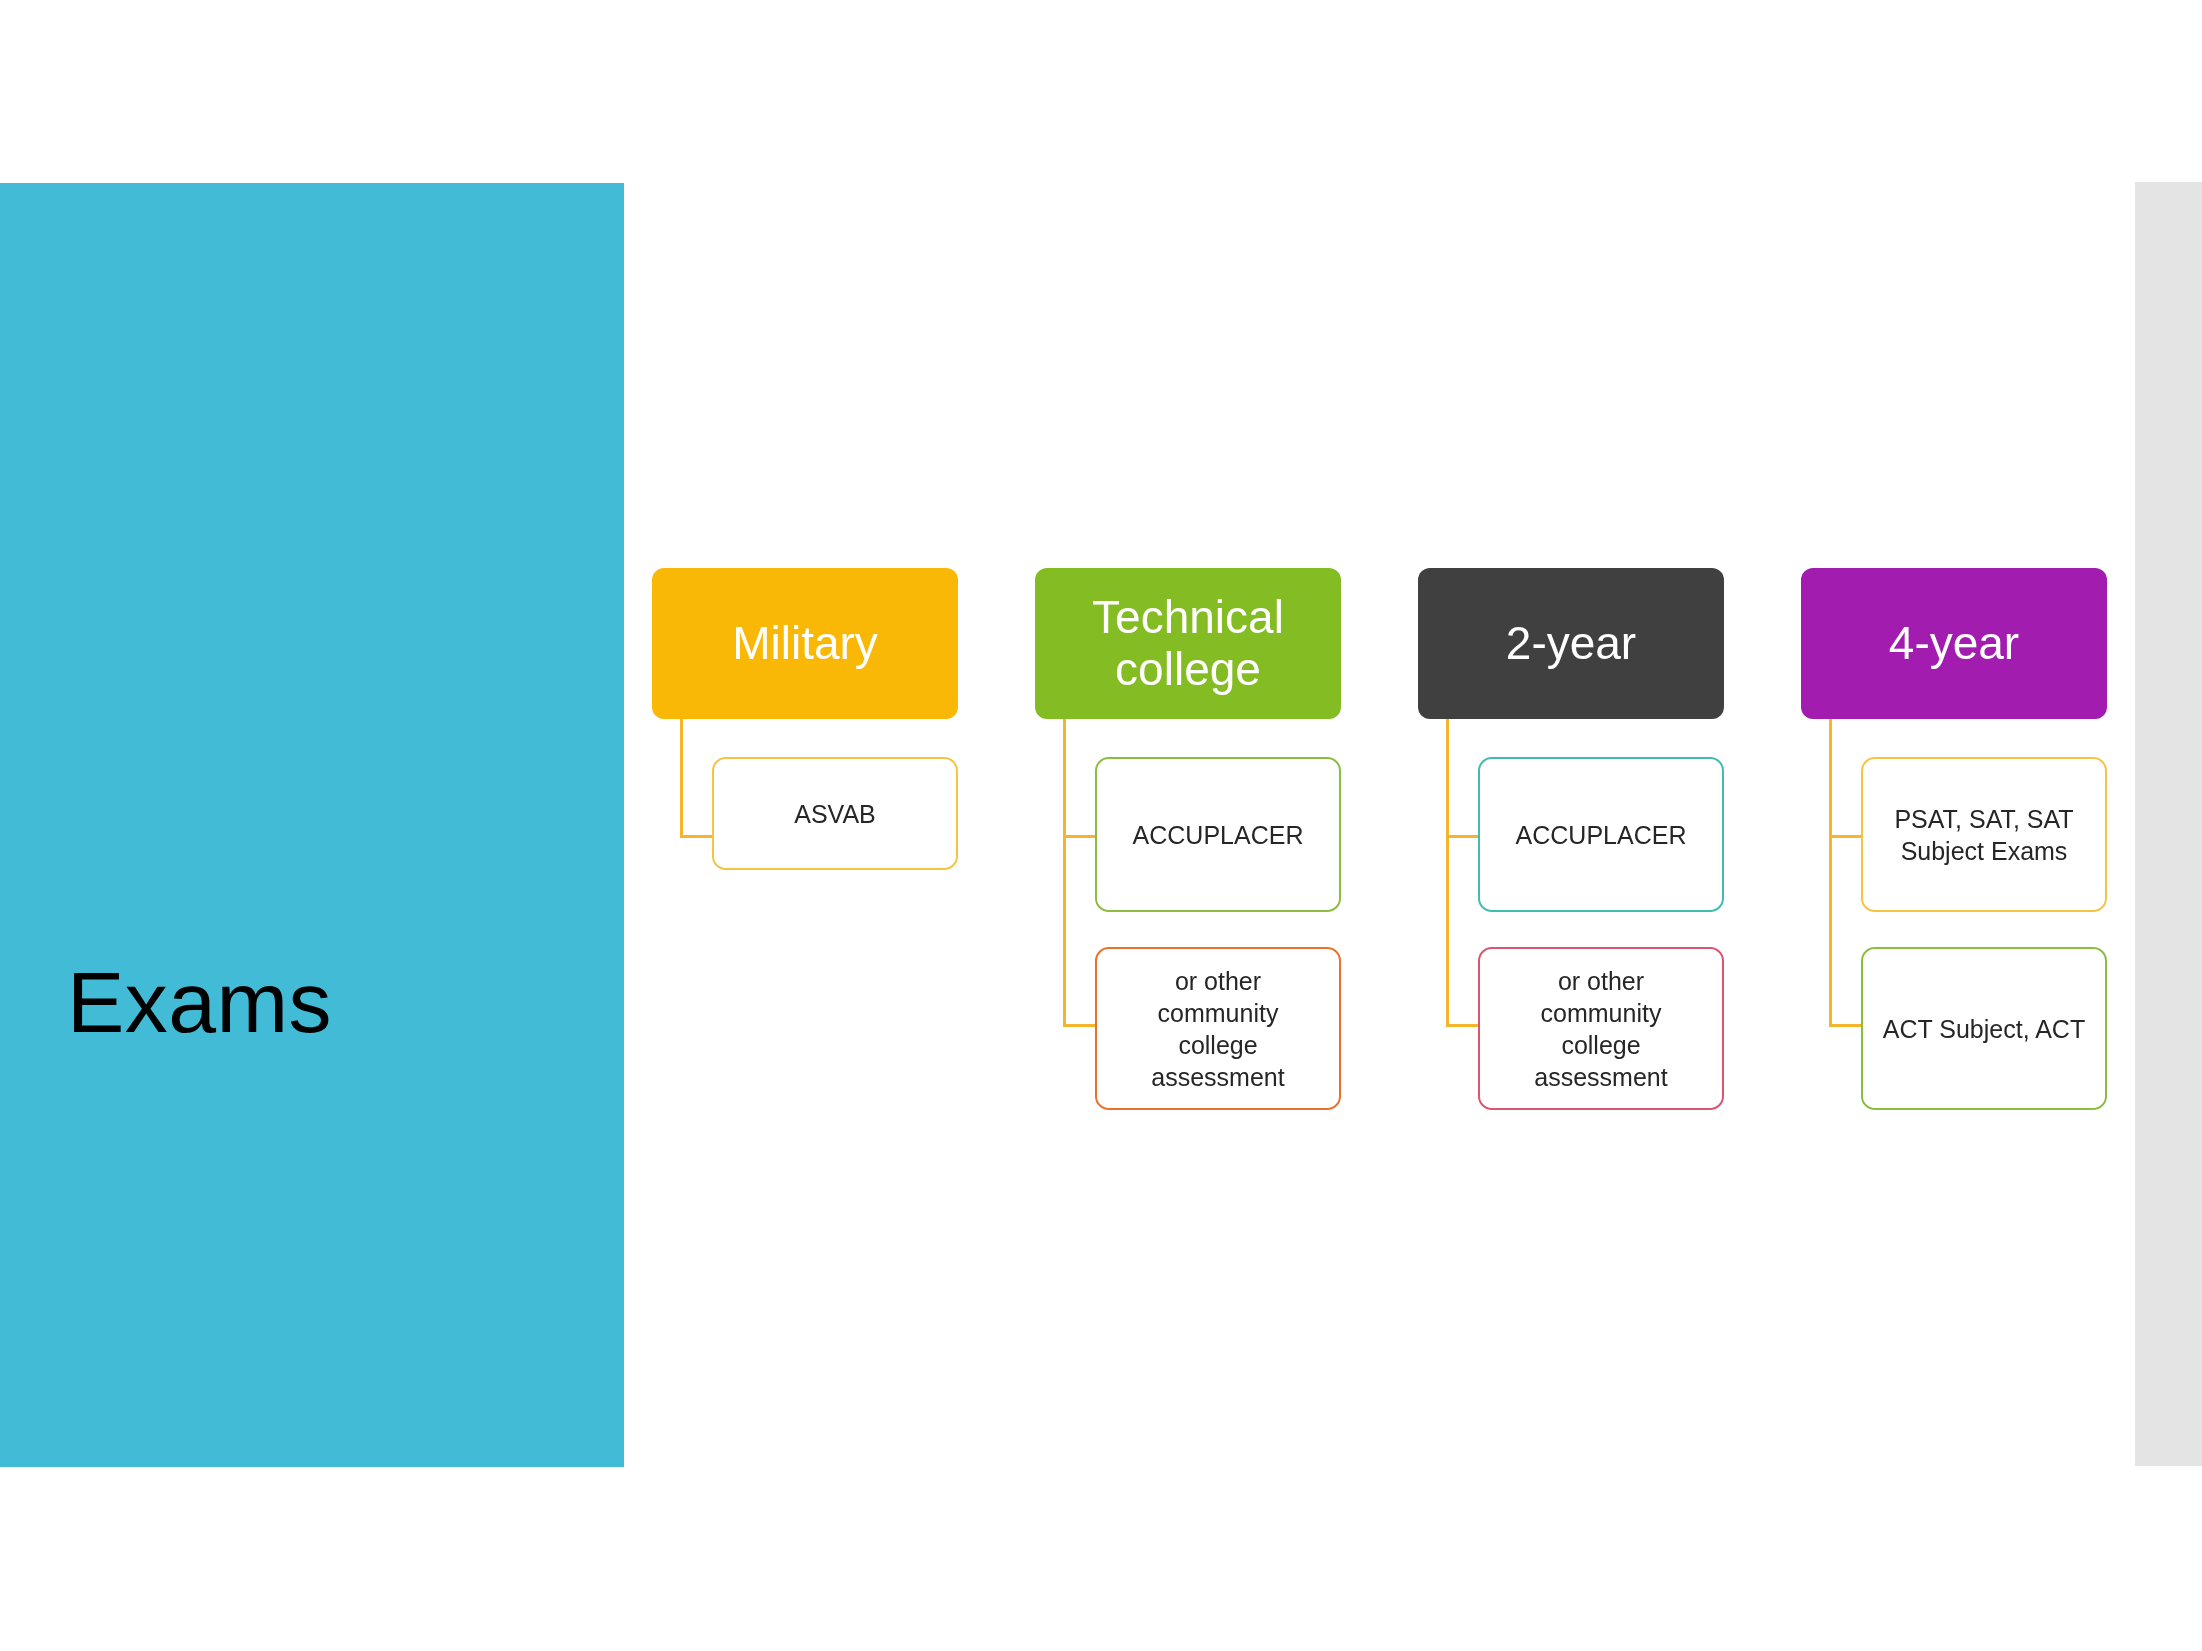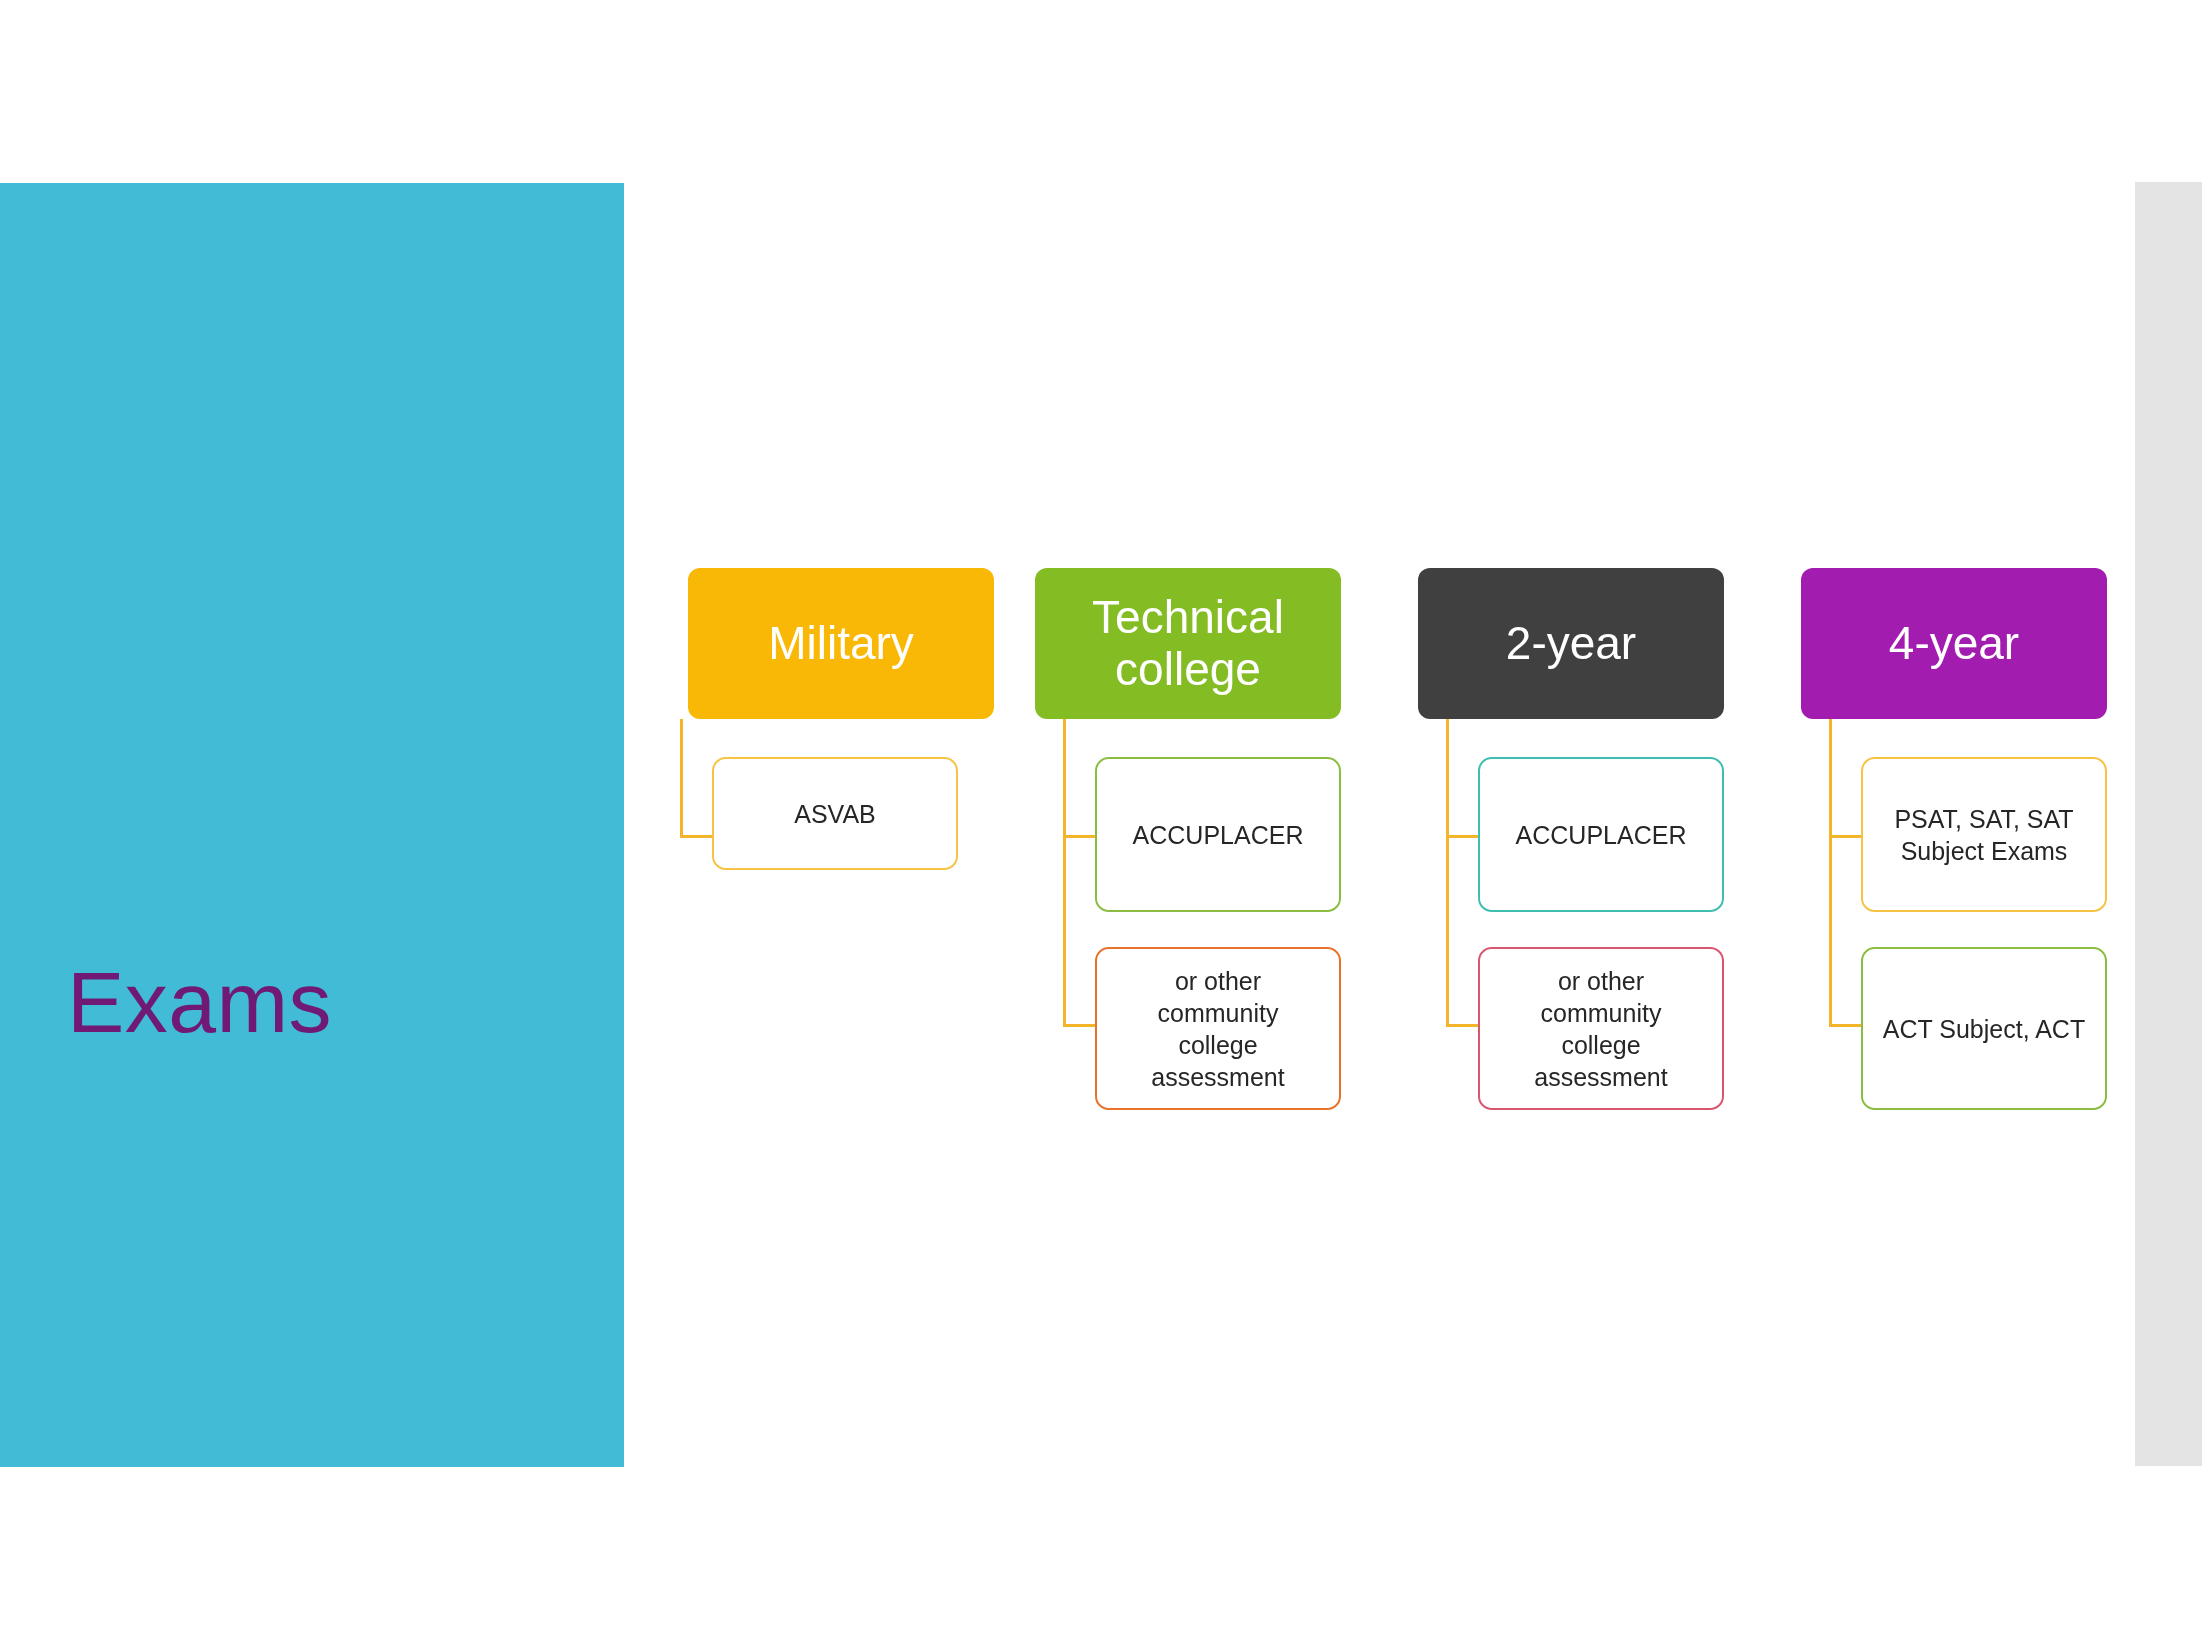--- a/index.html
+++ b/index.html
@@ -42,21 +42,21 @@
     width: 624px;
     height: 1284px;
     background: #41bbd6;
   }
   #title-text {
     position: absolute;
     left: 67px;
     top: 774px;
     font-size: 86px;
     line-height: 1.05;
-    color: #701a75;
+    color: #000000;
     font-weight: 400;
     letter-spacing: 0.4px;
     white-space: nowrap;
   }
 
   
   #diagram {
     position: absolute;
     left: 0; top: 0;
     width: 2203px; height: 1652px;
@@ -137,21 +137,21 @@
 
   <div id="right-band"></div>
 
   <div id="title-panel">
     <div id="title-text">Exams</div>
   </div>
 
   <div id="diagram">
 
     <div class="column" id="col-military">
-      <div class="node-head" style="background:#fab806;margin-left:36px;">
+      <div class="node-head" style="background:#fab806;">
         <span class="label">Military</span>
       </div>
 
       <div class="conn-v" style="left:27.5px; top:151px; height:119px;"></div>
       <div class="conn-h" style="left:27.5px; top:267px; width:36px;"></div>
 
       <div class="node-child" style="left:60px; top:189px; height:113px; border-color:#f6c344;">
         <span class="label">ASVAB</span>
       </div>
     </div>

